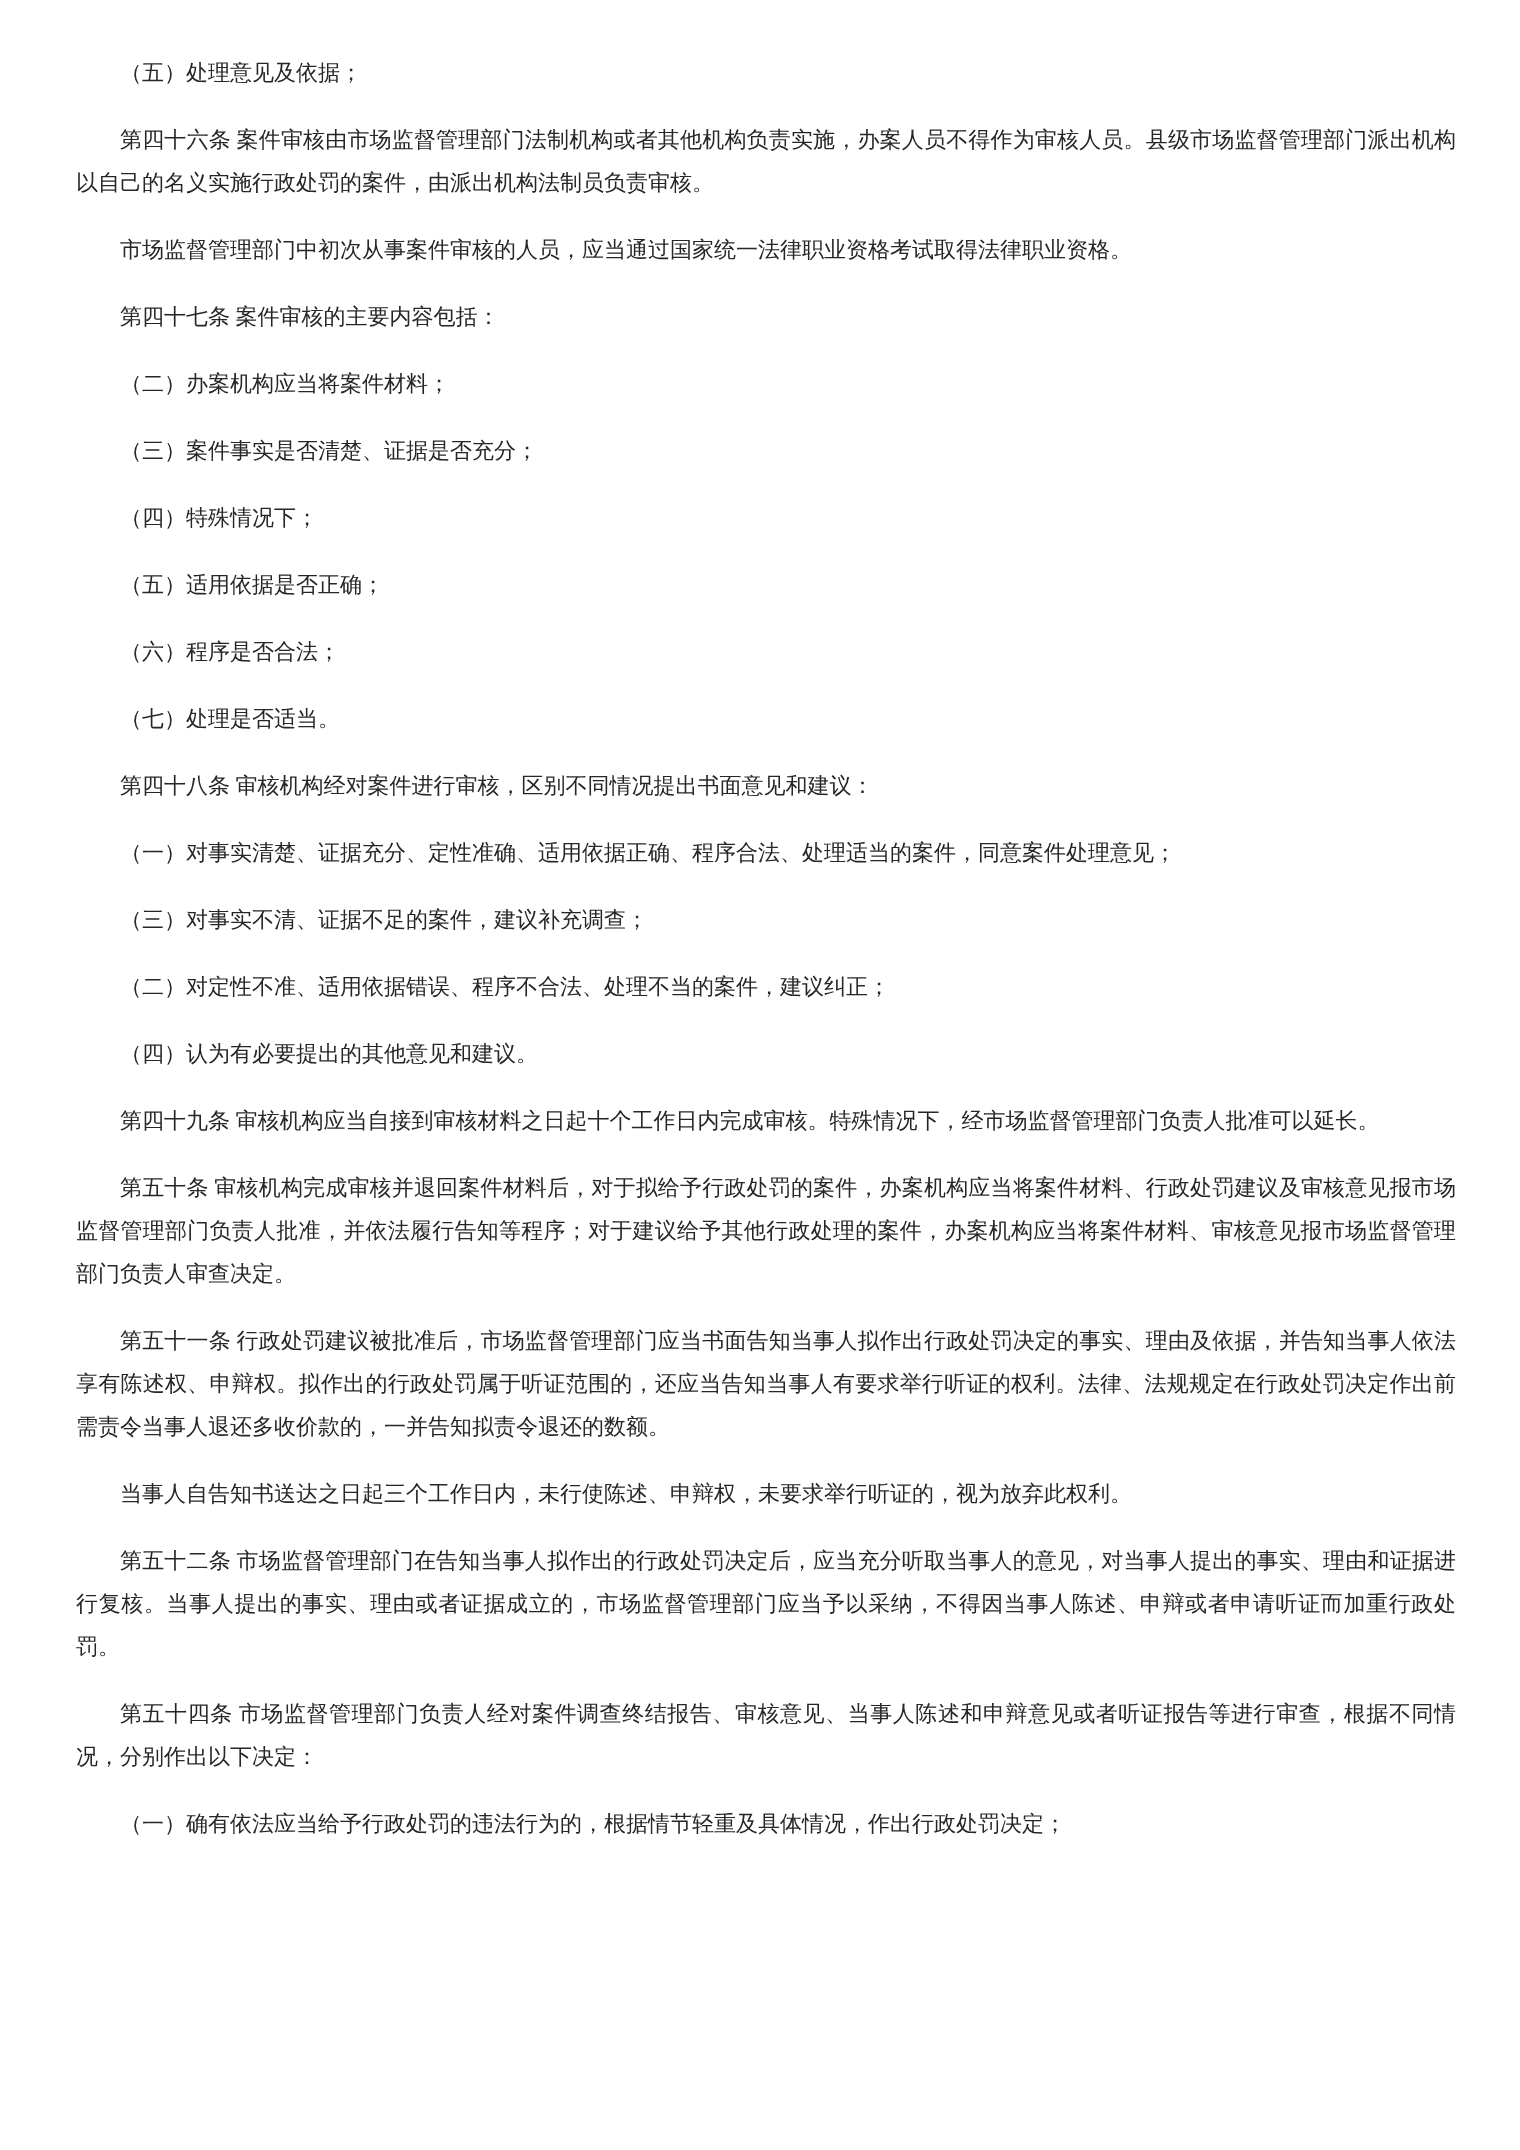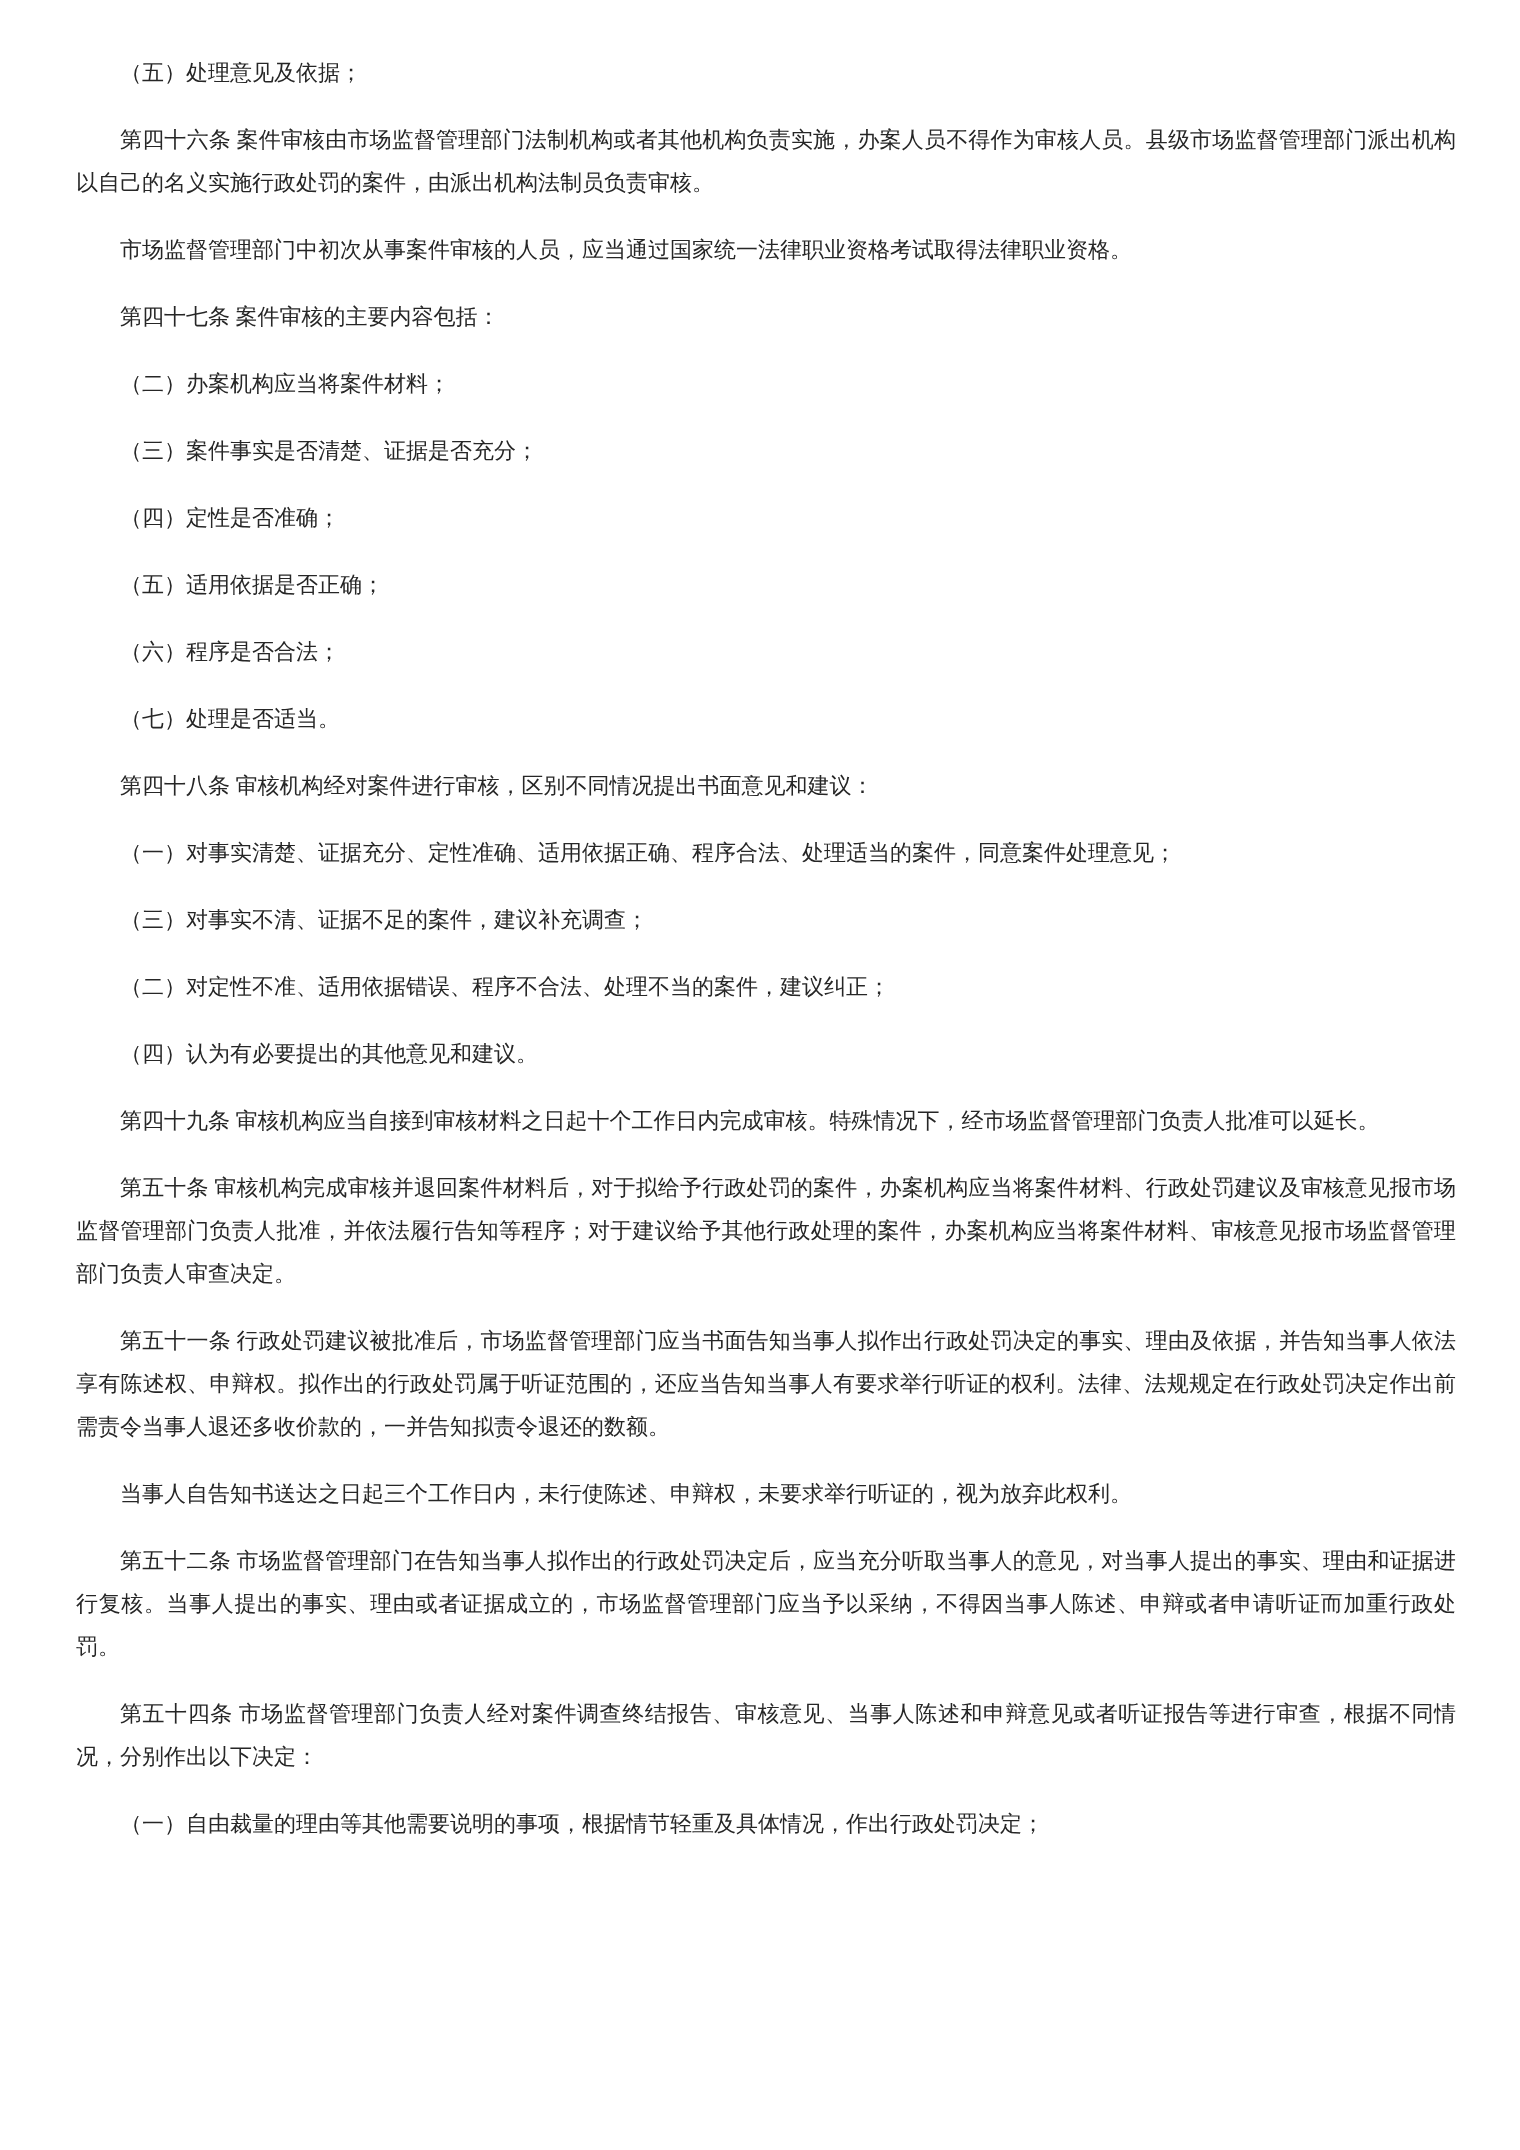--- a/index.html
+++ b/index.html
@@ -37,30 +37,30 @@
 <body>
 
 <div class="page">
   <div class="content" id="paragraph-container">
       <p class="para">（五）处理意见及依据；</p>
       <p class="para">第四十六条 案件审核由市场监督管理部门法制机构或者其他机构负责实施，办案人员不得作为审核人员。县级市场监督管理部门派出机构以自己的名义实施行政处罚的案件，由派出机构法制员负责审核。</p>
       <p class="para">市场监督管理部门中初次从事案件审核的人员，应当通过国家统一法律职业资格考试取得法律职业资格。</p>
       <p class="para">第四十七条 案件审核的主要内容包括：</p>
       <p class="para">（二）办案机构应当将案件材料；</p>
       <p class="para">（三）案件事实是否清楚、证据是否充分；</p>
-      <p class="para">（四）定性是否准确；</p>
+      <p class="para">（四）特殊情况下；</p>
       <p class="para">（五）适用依据是否正确；</p>
       <p class="para">（六）程序是否合法；</p>
       <p class="para">（七）处理是否适当。</p>
       <p class="para">第四十八条 审核机构经对案件进行审核，区别不同情况提出书面意见和建议：</p>
       <p class="para">（一）对事实清楚、证据充分、定性准确、适用依据正确、程序合法、处理适当的案件，同意案件处理意见；</p>
       <p class="para">（三）对事实不清、证据不足的案件，建议补充调查；</p>
       <p class="para">（二）对定性不准、适用依据错误、程序不合法、处理不当的案件，建议纠正；</p>
       <p class="para">（四）认为有必要提出的其他意见和建议。</p>
       <p class="para">第四十九条 审核机构应当自接到审核材料之日起十个工作日内完成审核。特殊情况下，经市场监督管理部门负责人批准可以延长。</p>
       <p class="para">第五十条 审核机构完成审核并退回案件材料后，对于拟给予行政处罚的案件，办案机构应当将案件材料、行政处罚建议及审核意见报市场监督管理部门负责人批准，并依法履行告知等程序；对于建议给予其他行政处理的案件，办案机构应当将案件材料、审核意见报市场监督管理部门负责人审查决定。</p>
       <p class="para">第五十一条 行政处罚建议被批准后，市场监督管理部门应当书面告知当事人拟作出行政处罚决定的事实、理由及依据，并告知当事人依法享有陈述权、申辩权。拟作出的行政处罚属于听证范围的，还应当告知当事人有要求举行听证的权利。法律、法规规定在行政处罚决定作出前需责令当事人退还多收价款的，一并告知拟责令退还的数额。</p>
       <p class="para">当事人自告知书送达之日起三个工作日内，未行使陈述、申辩权，未要求举行听证的，视为放弃此权利。</p>
       <p class="para">第五十二条 市场监督管理部门在告知当事人拟作出的行政处罚决定后，应当充分听取当事人的意见，对当事人提出的事实、理由和证据进行复核。当事人提出的事实、理由或者证据成立的，市场监督管理部门应当予以采纳，不得因当事人陈述、申辩或者申请听证而加重行政处罚。</p>
       <p class="para">第五十四条 市场监督管理部门负责人经对案件调查终结报告、审核意见、当事人陈述和申辩意见或者听证报告等进行审查，根据不同情况，分别作出以下决定：</p>
-      <p class="para">（一）自由裁量的理由等其他需要说明的事项，根据情节轻重及具体情况，作出行政处罚决定；</p>
+      <p class="para">（一）确有依法应当给予行政处罚的违法行为的，根据情节轻重及具体情况，作出行政处罚决定；</p>
     </div>
 </div>
 
 </body></html>

